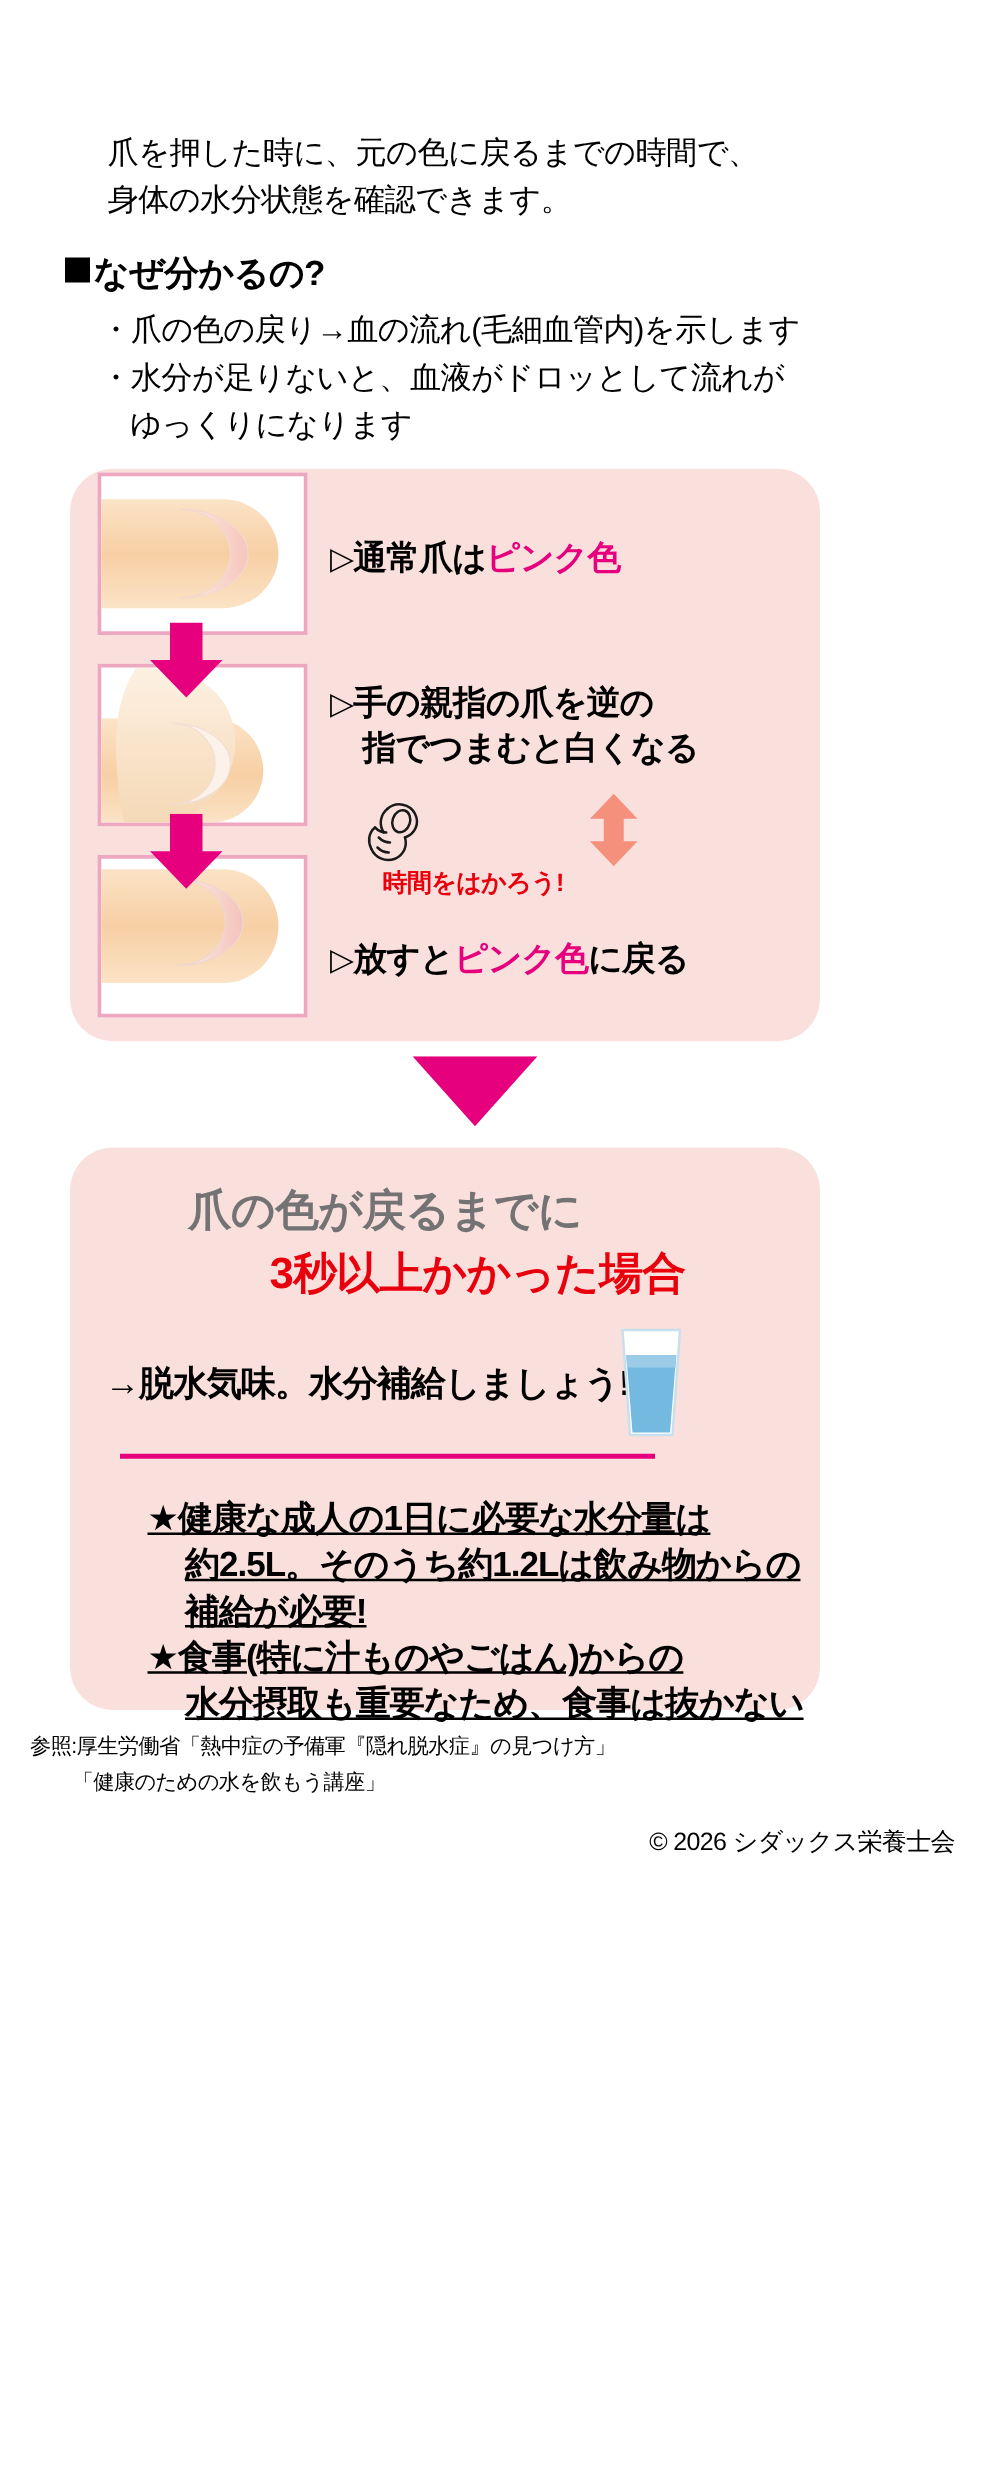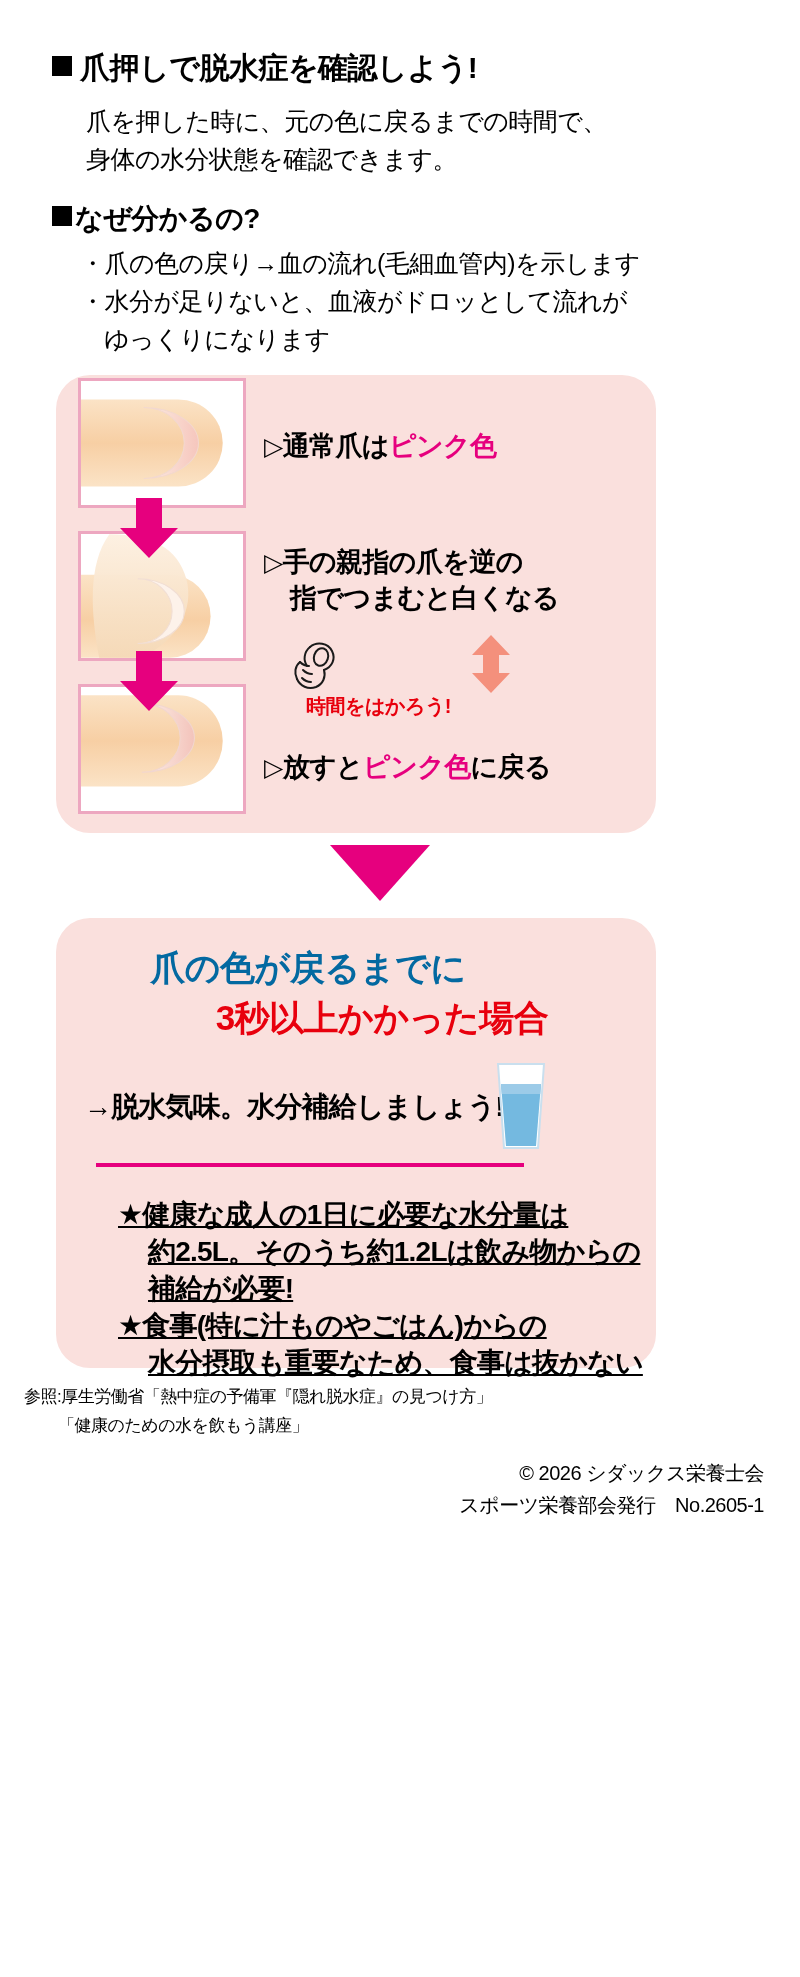--- a/index.html
+++ b/index.html
@@ -91,21 +91,21 @@
 
   
   .card{
     position:absolute;left:56px;top:918px;
     width:600px;height:450px;
     background:#fae0dd;border-radius:34px;
   }
   .card-l1{
     position:absolute;left:0;top:945px;width:504px;left:56px;
     text-align:center;font-size:35px;font-weight:bold;
-    letter-spacing:-0.5px;color:#0369a1;
+    letter-spacing:-0.5px;color:#737373;
   }
   .card-l2{
     position:absolute;left:56px;top:995px;width:652px;
     text-align:center;font-size:35px;font-weight:bold;
     letter-spacing:-0.5px;color:#e8000d;
   }
   .card-l3{
     position:absolute;left:84px;top:1088px;
     font-size:28px;font-weight:bold;letter-spacing:-0.8px;
     white-space:nowrap;
@@ -135,23 +135,20 @@
     white-space:nowrap;text-align:right;
   }
   .c1{top:1460px;}
   .c2{top:1492px;}
 </style>
 </head>
 <body>
 
 <div class="page">
 
-  <div class="sec-head h1">
-    <span class="sq"></span><span>爪押しで脱水症を確認しよう!</span>
-  </div>
 
   <div class="body-line bl1">爪を押した時に、元の色に戻るまでの時間で、</div>
   <div class="body-line bl2">身体の水分状態を確認できます。</div>
 
   <div class="sec-head h2">
     <span class="sq"></span><span>なぜ分かるの?</span>
   </div>
 
   <div class="body-line bu1">・爪の色の戻り→血の流れ(毛細血管内)を示します</div>
   <div class="body-line bu2">・水分が足りないと、血液がドロッとして流れが</div>
@@ -277,15 +274,14 @@
 
   <div class="star-line sl1">★健康な成人の1日に必要な水分量は</div>
   <div class="star-line sl2">約2.5L。そのうち約1.2Lは飲み物からの</div>
   <div class="star-line sl3">補給が必要!</div>
   <div class="star-line sl4">★食事(特に汁ものやごはん)からの</div>
   <div class="star-line sl5">水分摂取も重要なため、食事は抜かない</div>
 
   <div class="ref r1">参照:厚生労働省「熱中症の予備軍『隠れ脱水症』の見つけ方」</div>
   <div class="ref r2">「健康のための水を飲もう講座」</div>
   <div class="cr c1">© 2026 シダックス栄養士会</div>
-  <div class="cr c2">スポーツ栄養部会発行　No.2605-1</div>
 
 </div>
 
 </body></html>

